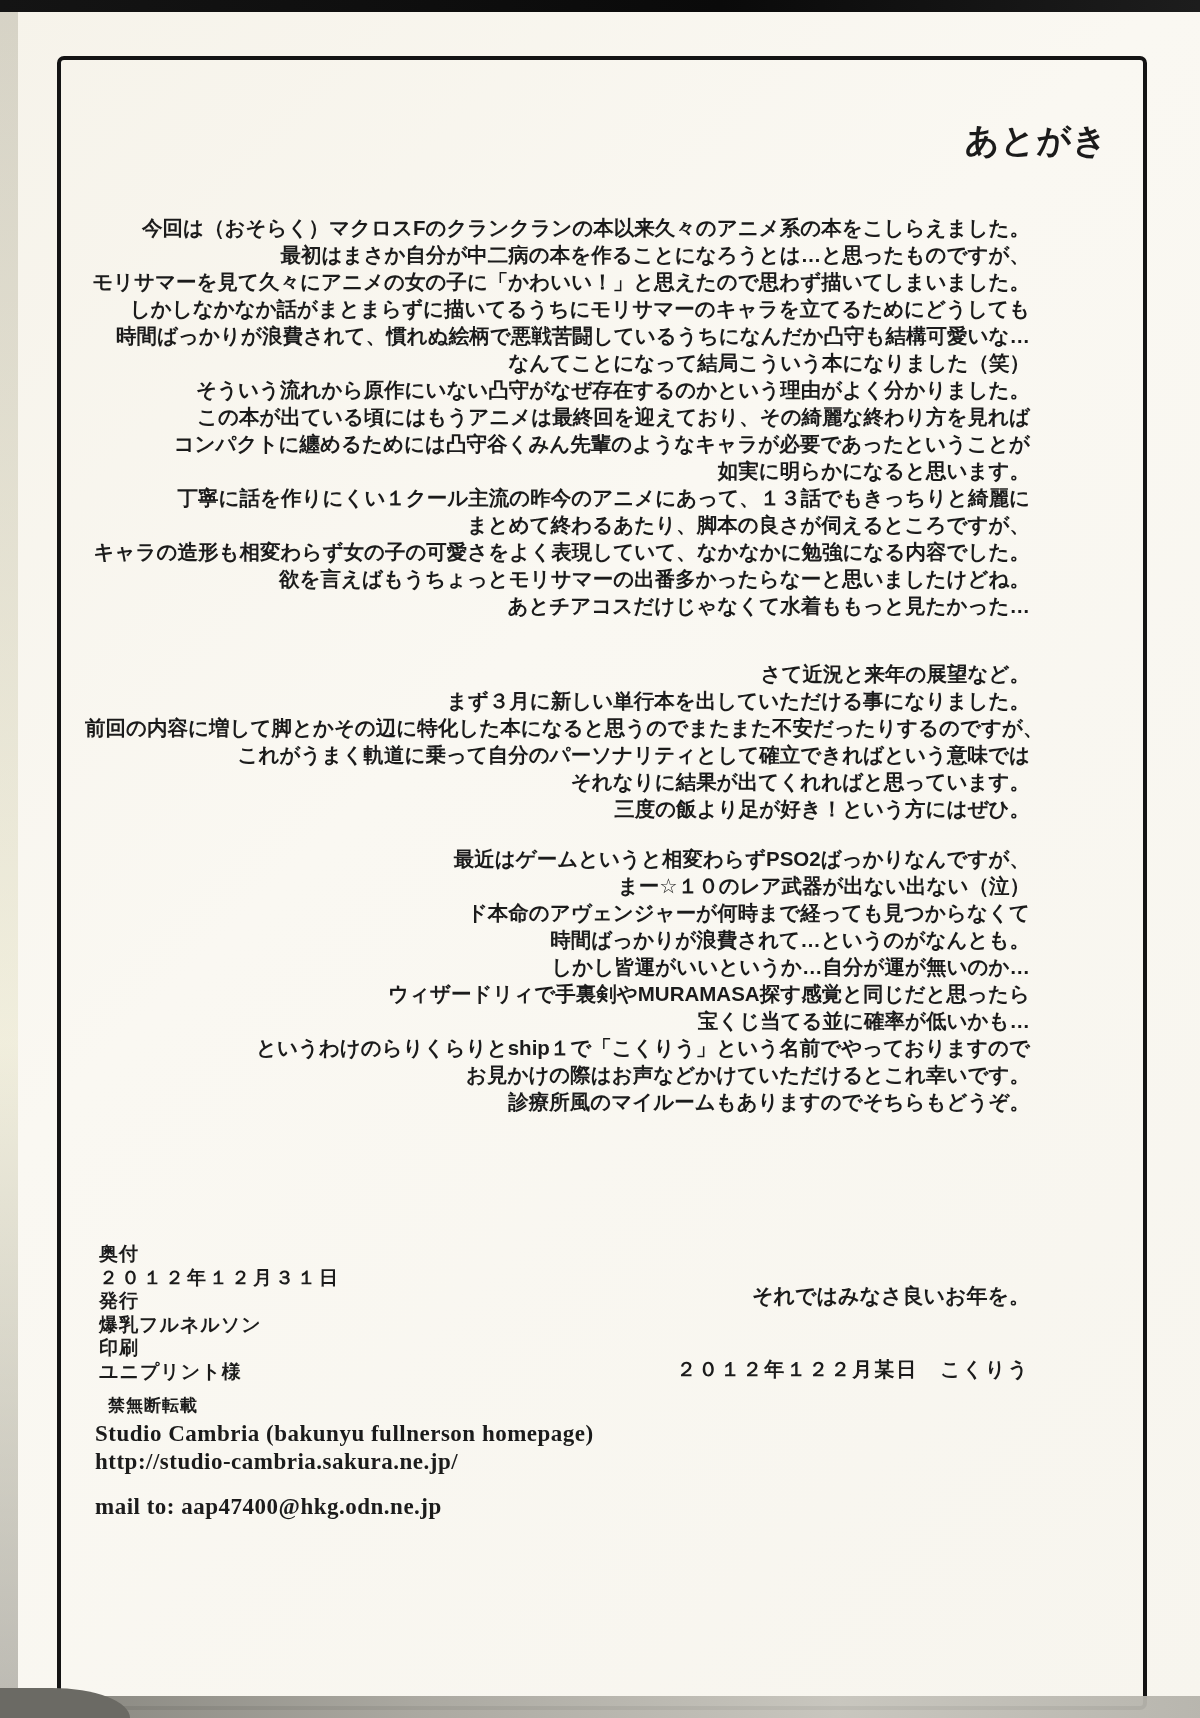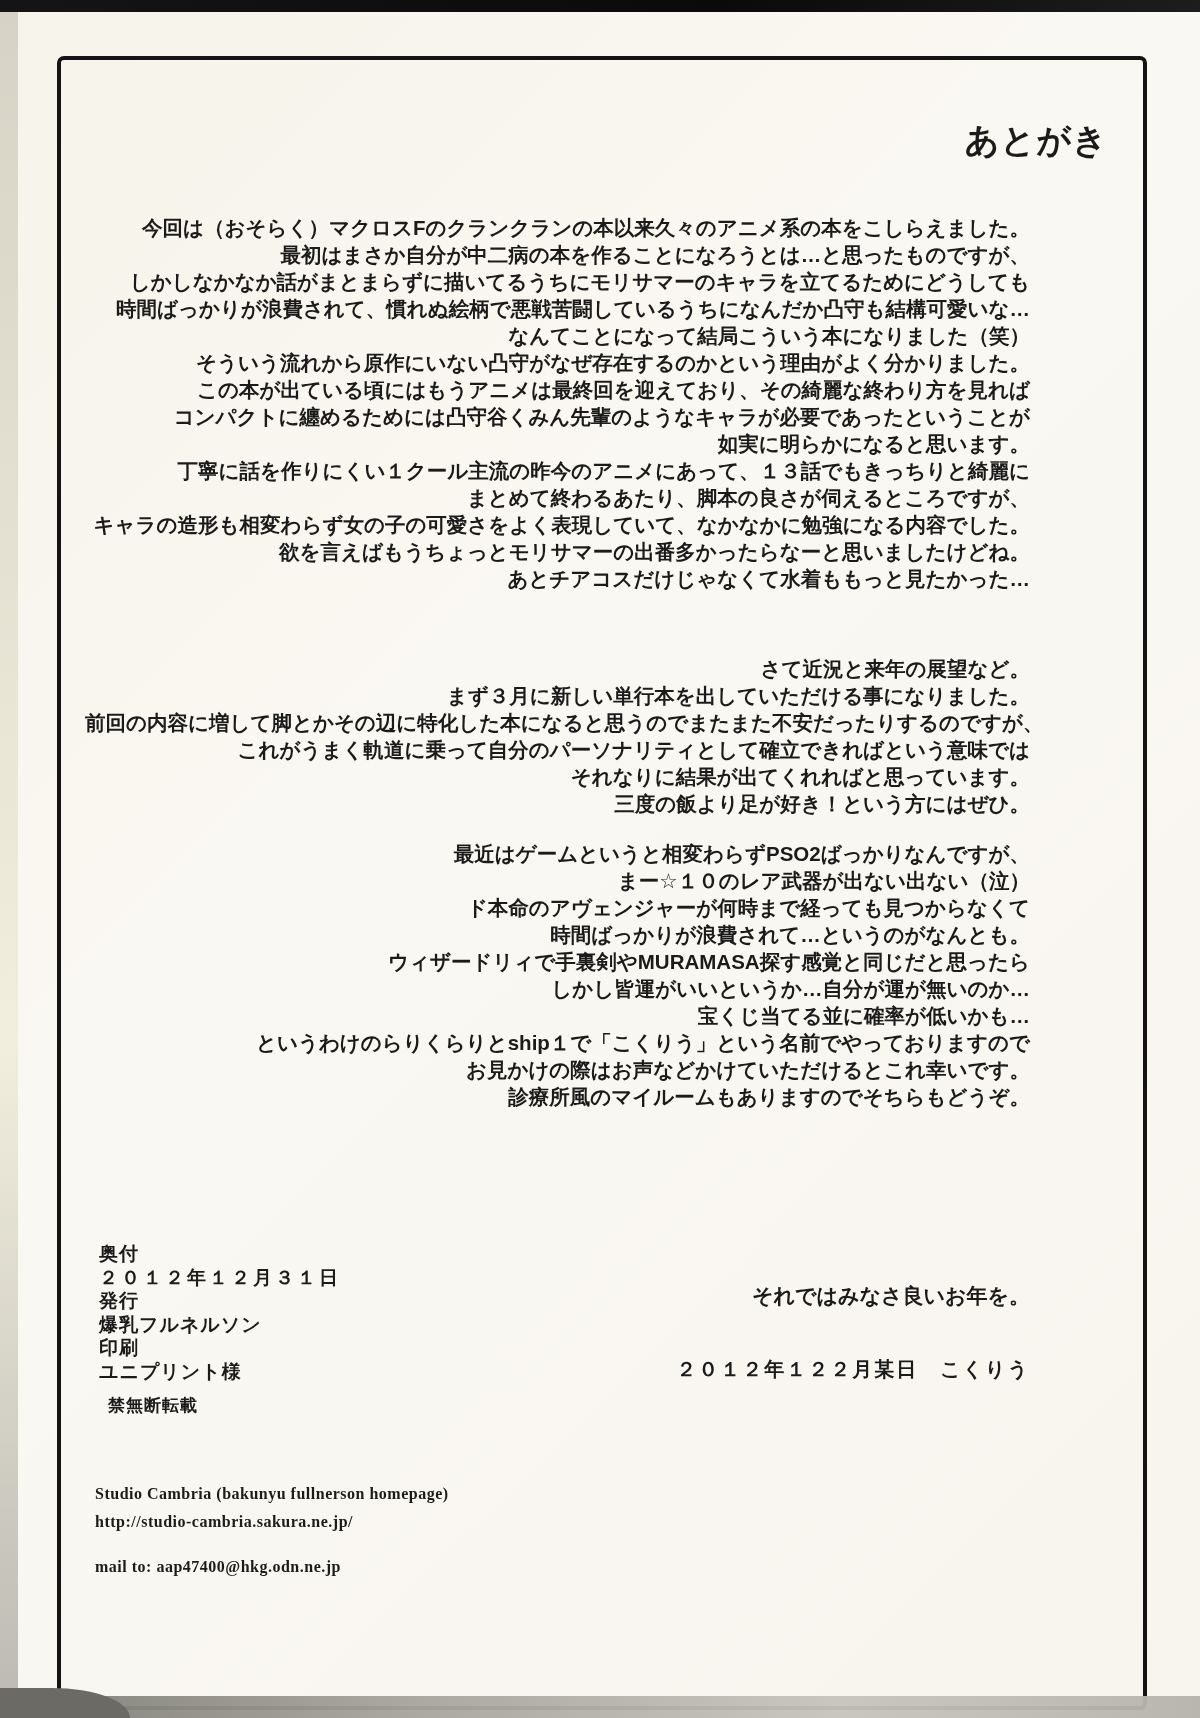--- a/index.html
+++ b/index.html
@@ -37,63 +37,64 @@
   .title {
     position:absolute; top:118px; right:92px; margin:0;
     font-size:34px; font-weight:bold; letter-spacing:1px;
   }
   .body-text {
     position:absolute; top:214px; left:85px; right:170px;
     text-align:right;
     font-size:20.5px; font-weight:bold; line-height:27px;
   }
   .body-text .line { white-space:nowrap; }
-  .para-2 { margin-top:63px; }
+  .para-2 { margin-top:41px; }
   .para-3 { margin-top:23px; }
   .colophon {
     position:absolute; top:1242px; left:99px;
     font-size:19px; font-weight:bold; line-height:23.5px;
     letter-spacing:1px;
   }
   .colophon .date { letter-spacing:3px; }
   .notice {
     position:absolute; top:1394px; left:108px;
     font-size:17px; font-weight:bold; letter-spacing:1px;
   }
   .greeting {
     position:absolute; top:1282px; right:170px;
     font-size:21px; font-weight:bold;
   }
   .signature {
     position:absolute; top:1356px; right:170px;
     font-size:20px; font-weight:bold; letter-spacing:2px;
   }
   .contact {
-    position:absolute; top:1480px; left:95px;
+    position:absolute; top:1420px; left:95px;
     font-family:"Liberation Serif","DejaVu Serif",serif;
-    font-weight:bold; font-size:16px; line-height:28px;
+    font-weight:bold; font-size:23px; line-height:28px;
     letter-spacing:0.5px;
   }
   .contact .mail { margin-top:17px; }
 </style>
 </head>
 <body>
 
 <div class="scan">
 
   <div class="edge-top"></div>
   <div class="edge-left-tint"></div>
   <div class="frame"></div>
 
   <h1 class="title">あとがき</h1>
 
   <div class="body-text">
     <div class="para para-1">
         <div class="line">今回は（おそらく）マクロスFのクランクランの本以来久々のアニメ系の本をこしらえました。</div>
         <div class="line">最初はまさか自分が中二病の本を作ることになろうとは…と思ったものですが、</div>
+        <div class="line">モリサマーを見て久々にアニメの女の子に「かわいい！」と思えたので思わず描いてしまいました。</div>
         <div class="line">しかしなかなか話がまとまらずに描いてるうちにモリサマーのキャラを立てるためにどうしても</div>
         <div class="line">時間ばっかりが浪費されて、慣れぬ絵柄で悪戦苦闘しているうちになんだか凸守も結構可愛いな…</div>
         <div class="line">なんてことになって結局こういう本になりました（笑）</div>
         <div class="line">そういう流れから原作にいない凸守がなぜ存在するのかという理由がよく分かりました。</div>
         <div class="line">この本が出ている頃にはもうアニメは最終回を迎えており、その綺麗な終わり方を見れば</div>
         <div class="line">コンパクトに纏めるためには凸守谷くみん先輩のようなキャラが必要であったということが</div>
         <div class="line">如実に明らかになると思います。</div>
         <div class="line">丁寧に話を作りにくい１クール主流の昨今のアニメにあって、１３話でもきっちりと綺麗に</div>
         <div class="line">まとめて終わるあたり、脚本の良さが伺えるところですが、</div>
         <div class="line">キャラの造形も相変わらず女の子の可愛さをよく表現していて、なかなかに勉強になる内容でした。</div>
@@ -106,22 +107,22 @@
         <div class="line">前回の内容に増して脚とかその辺に特化した本になると思うのでまたまた不安だったりするのですが、</div>
         <div class="line">これがうまく軌道に乗って自分のパーソナリティとして確立できればという意味では</div>
         <div class="line">それなりに結果が出てくれればと思っています。</div>
         <div class="line">三度の飯より足が好き！という方にはぜひ。</div>
       </div>
     <div class="para para-3">
         <div class="line">最近はゲームというと相変わらずPSO2ばっかりなんですが、</div>
         <div class="line">まー☆１０のレア武器が出ない出ない（泣）</div>
         <div class="line">ド本命のアヴェンジャーが何時まで経っても見つからなくて</div>
         <div class="line">時間ばっかりが浪費されて…というのがなんとも。</div>
+        <div class="line">しかし皆運がいいというか…自分が運が無いのか…</div>
         <div class="line">ウィザードリィで手裏剣やMURAMASA探す感覚と同じだと思ったら</div>
-        <div class="line">しかし皆運がいいというか…自分が運が無いのか…</div>
         <div class="line">宝くじ当てる並に確率が低いかも…</div>
         <div class="line">というわけのらりくらりとship１で「こくりう」という名前でやっておりますので</div>
         <div class="line">お見かけの際はお声などかけていただけるとこれ幸いです。</div>
         <div class="line">診療所風のマイルームもありますのでそちらもどうぞ。</div>
       </div>
   </div>
 
   <div class="colophon">
     <div>奥付</div>
     <div class="date">２０１２年１２月３１日</div>

